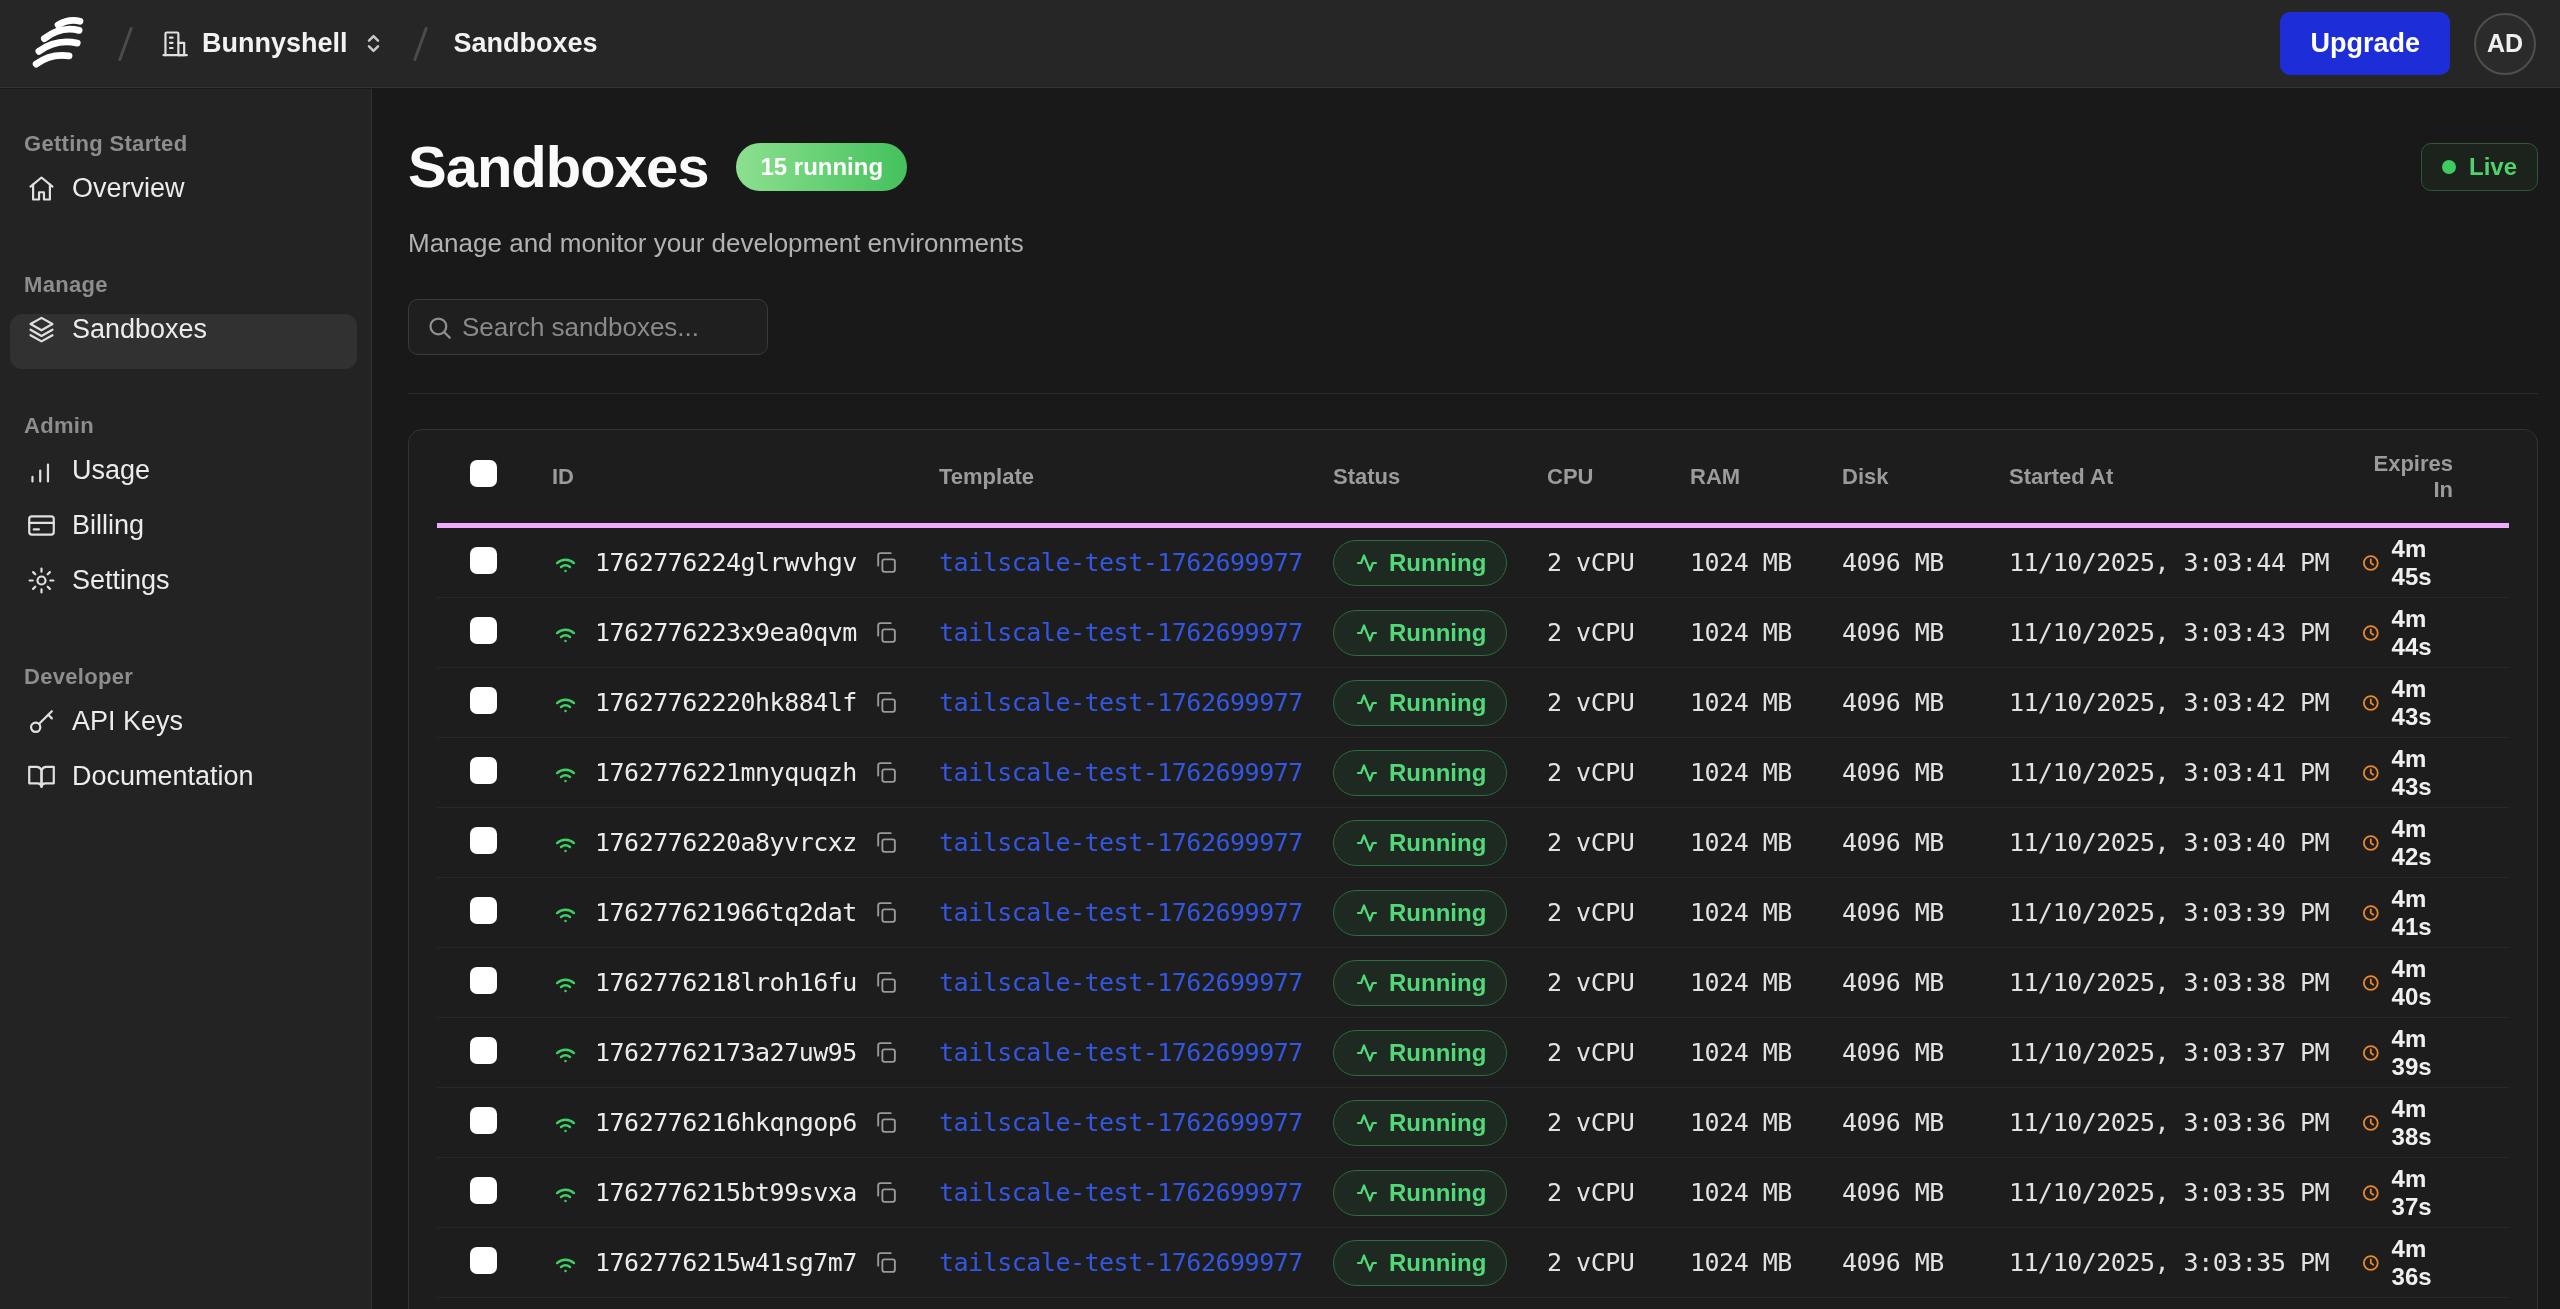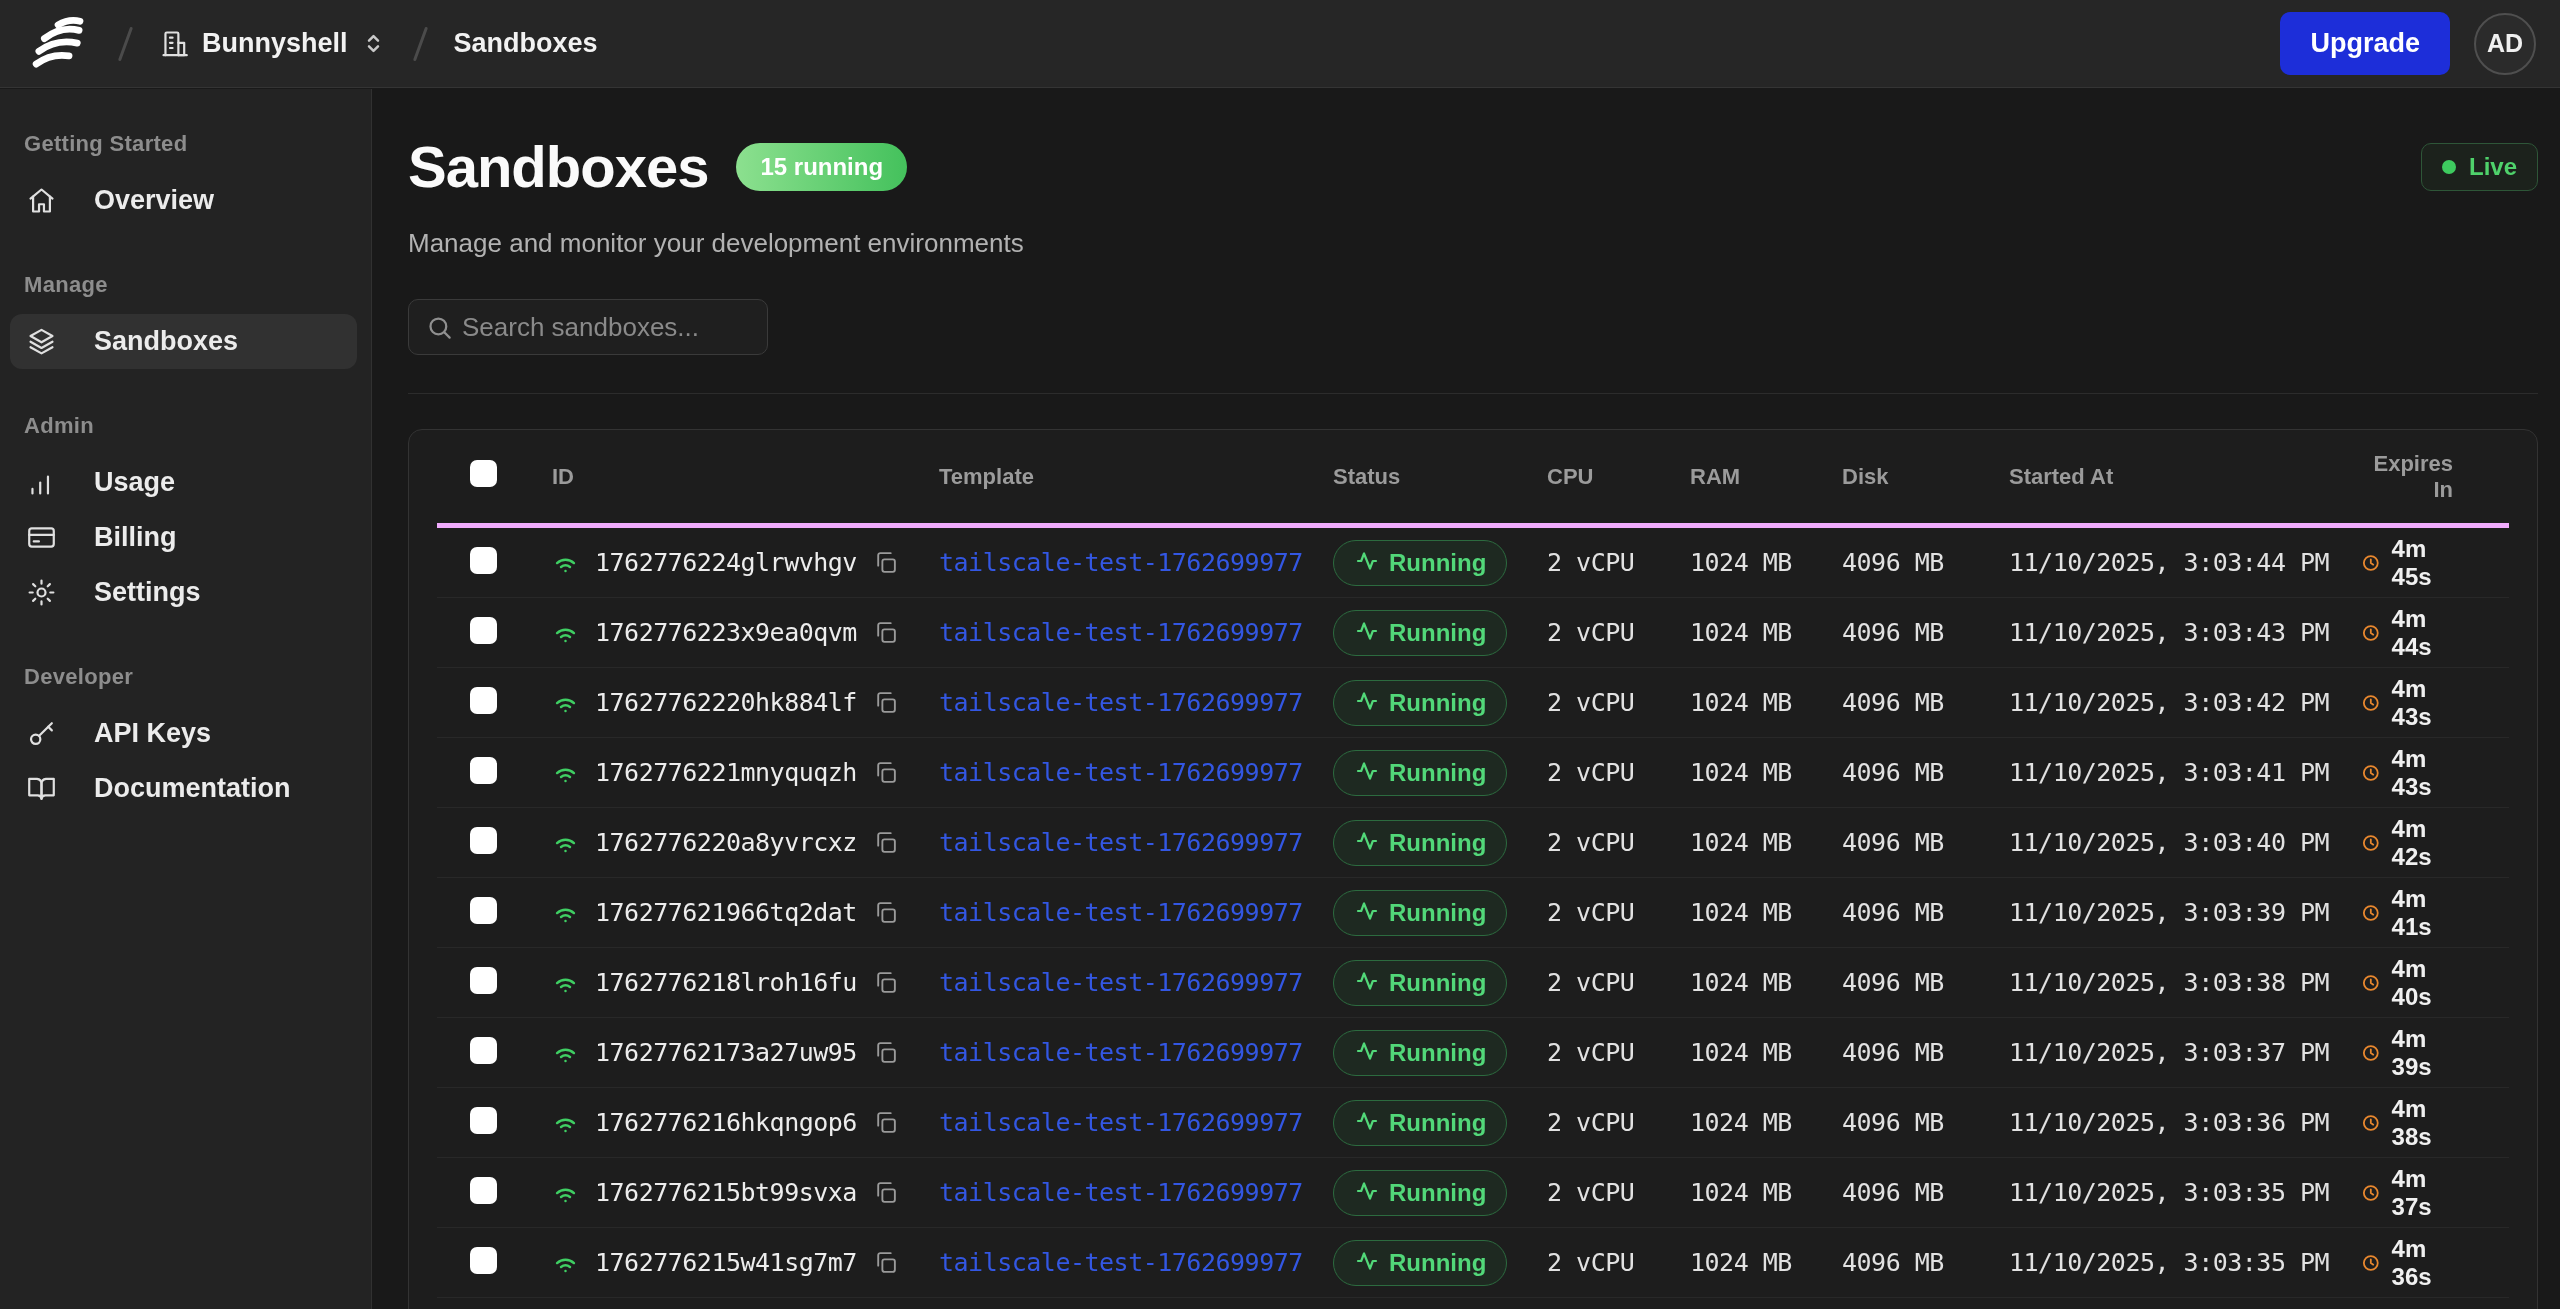--- a/index.html
+++ b/index.html
@@ -29,22 +29,22 @@
   .avatar { width:62px; height:62px; border-radius:50%; border:2px solid #4f4f4f; background:#2b2b2b;
     display:flex; align-items:center; justify-content:center; font-size:25px; font-weight:700; color:#f0f0f0; }
 
   
   .sidebar {
     position:absolute; top:89px; left:0; bottom:0; width:372px;
     background:#232323; border-right:1px solid #313131; padding:38px 14px 0 10px;
   }
   .side-section-label { font-size:22px; font-weight:700; color:#8d8d8d; padding-left:14px; margin:44px 0 16px; letter-spacing:.3px; }
   .side-section:first-child .side-section-label { margin-top:4px; }
-  .side-item { display:flex; align-items:center; gap:37px; height:55px; padding:0 16px;
-    border-radius:12px; font-size:27px; color:#ececec; cursor:pointer;font-weight:bold; }
+  .side-item { display:flex; gap:15px; height:55px; padding:0 16px;
+    border-radius:12px; font-size:27px; color:#ececec; cursor:pointer; }
   .side-item.active { background:#313131; }
   .side-item svg { width:31px; height:31px; stroke:#e0e0e0; fill:none; stroke-width:1.7; stroke-linecap:round; stroke-linejoin:round; flex:none; }
 
   
   .main { position:absolute; top:89px; left:372px; right:0; bottom:0; padding:44px 22px 0 36px; }
   .title-row { display:flex; align-items:center; gap:28px; }
   .page-title { font-size:58px; font-weight:700; letter-spacing:-1px; color:#fafafa; }
   .running-badge { background:linear-gradient(90deg,#8ce08f,#44c15c); color:#ffffff; font-size:24px; font-weight:700;
     padding:10px 24px; border-radius:999px; }
   .live-badge { margin-left:auto; display:flex; align-items:center; gap:13px; border:1px solid #2e5638;
@@ -68,21 +68,21 @@
   .header-row { height:98px; border-bottom:5px solid #f0abfc; color:#9b9b9b; font-size:22px; font-weight:600; }
   .data-row { height:70px; border-bottom:1px solid #282828; }
   .cb { width:27px; height:27px; background:#ffffff; border-radius:7px; margin-left:33px; cursor:pointer; border:none; }
   .mono { font-family:"DejaVu Sans Mono", monospace; font-size:25px; color:#e2e2e2; letter-spacing:-0.5px; }
   .cell-id { display:flex; align-items:center; gap:16px; }
   .cell-id .id-text { color:#ededed; }
   .wifi-ic { width:27px; height:27px; stroke:#3fcf63; fill:none; stroke-width:2.2; stroke-linecap:round; flex:none; }
   .copy-btn { background:none; border:none; padding:0; cursor:pointer; display:flex; }
   .copy-btn svg { width:25px; height:25px; stroke:#9a9a9a; fill:none; stroke-width:1.8; stroke-linecap:round; stroke-linejoin:round; }
   .tpl-link { color:#3357e3; text-decoration:none; cursor:pointer; }
-  .status-pill { display:inline-flex; align-items:flex-start; gap:11px; justify-self:start;
+  .status-pill { display:inline-flex; align-items:center; gap:11px; justify-self:start;
     border:1.5px solid #2c6b3f; background:rgba(61,214,98,0.07); color:#52d879;
     font-size:24px; font-weight:600; padding:8px 20px; border-radius:999px; }
   .status-pill svg { width:24px; height:24px; stroke:#52d879; fill:none; stroke-width:2.2; stroke-linecap:round; stroke-linejoin:round; }
   .cell-expires { display:flex; align-items:center; justify-content:flex-end; gap:11px;
     padding-right:56px; font-size:24px; font-weight:700; color:#f0f0f0; font-family:"Liberation Sans",sans-serif; }
   .cell-expires svg { width:26px; height:26px; stroke:#e8872e; fill:none; stroke-width:2.2; stroke-linecap:round; stroke-linejoin:round; }
   .th-right { text-align:right; padding-right:56px; }
 </style>
 </head>
 <body>

